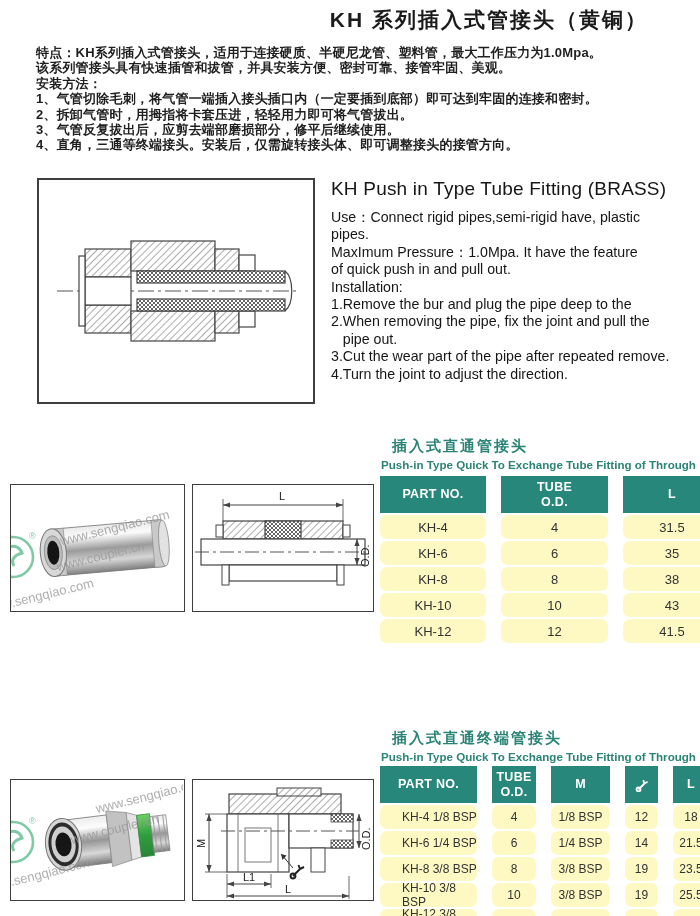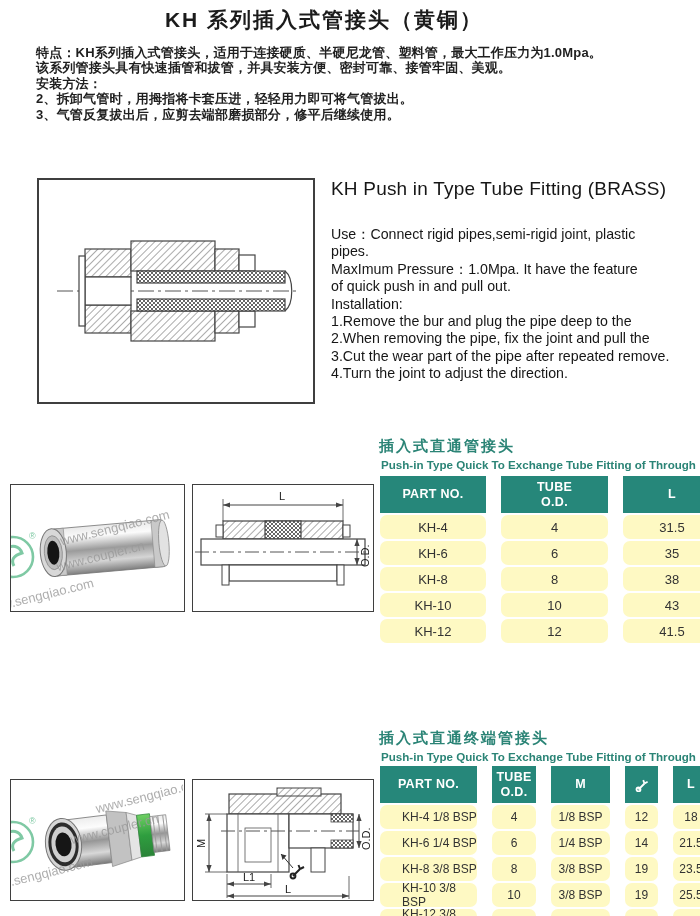--- a/index.html
+++ b/index.html
@@ -2,34 +2,34 @@
 <html><head>
 <meta charset="utf-8">
 <style>
   * { margin:0; padding:0; box-sizing:border-box; }
   html,body { background:#ffffff; }
   body {
     width:700px; height:916px; position:relative; overflow:hidden;
     font-family:"Liberation Sans","DejaVu Sans",sans-serif; color:#222;
   }
   .page-title {
-    position:absolute; top:6px; left:0; width:648px; text-align:center;
+    position:absolute; top:6px; left:0; width:648px; text-align:right;
     font-size:21px; font-weight:700; letter-spacing:2px; color:#1b1b1b;
   }
   .cn-block { position:absolute; left:36px; top:45px; width:660px; }
   .cn-line {
     font-size:13px; font-weight:700; line-height:15.4px; color:#1f1f1f;
     white-space:nowrap; letter-spacing:0.2px;
   }
   .box { position:absolute; border:2px solid #3f3f3f; background:#fff; overflow:hidden; }
   .top-drawing-box { left:37px; top:178px; width:278px; height:226px; }
   .en-block { position:absolute; left:331px; top:178px; width:366px; }
-  .en-title { font-size:19px; color:#161616; margin-bottom:26px; letter-spacing:0.2px; }
+  .en-title { font-size:19px; color:#161616; margin-bottom:9px; letter-spacing:0.2px; }
   .en-line { font-size:14.2px; line-height:17.4px; color:#161616; white-space:pre; }
-  .sec-title-cn { position:absolute; left:379px; font-size:15px; font-weight:700; color:#2B8476; letter-spacing:2px; }
+  .sec-title-cn { position:absolute; left:392px; font-size:15px; font-weight:700; color:#2B8476; letter-spacing:2px; }
   .sec-title-en { position:absolute; left:381px; font-size:11.6px; font-weight:700; color:#2B8476; }
   .t1-cn { top:437px; } .t1-en { top:458px; }
   .t2-cn { top:729px; } .t2-en { top:750px; }
   .tbl { position:absolute; left:380px; width:317px; }
   .tbl1 { top:476px; } .tbl2 { top:766px; }
   .tr { display:grid; column-gap:15px; margin-bottom:2px; }
   .tbl1 .tr { grid-template-columns:106px 107px 98px; }
   .tbl2 .tr { grid-template-columns:97px 44px 59px 33px 36px 36px; }
   .th {
     height:37px; background:#26877A; color:#fff; font-weight:700; font-size:12.5px;
@@ -51,22 +51,24 @@
 </style>
 </head>
 <body>
 
 <div class="page-title">KH 系列插入式管接头（黄铜）</div>
 
 <div class="cn-block">
   <div class="cn-line">特点：KH系列插入式管接头，适用于连接硬质、半硬尼龙管、塑料管，最大工作压力为1.0Mpa。</div>
   <div class="cn-line">该系列管接头具有快速插管和拔管，并具安装方便、密封可靠、接管牢固、美观。</div>
   <div class="cn-line">安装方法：</div>
+  <div class="cn-line">1、气管切除毛刺，将气管一端插入接头插口内（一定要插到底部）即可达到牢固的连接和密封。</div>
   <div class="cn-line">2、拆卸气管时，用拇指将卡套压进，轻轻用力即可将气管拔出。</div>
   <div class="cn-line">3、气管反复拔出后，应剪去端部磨损部分，修平后继续使用。</div>
+  <div class="cn-line">4、直角，三通等终端接头。安装后，仅需旋转接头体、即可调整接头的接管方向。</div>
 </div>
 
 <div class="box top-drawing-box">
   <svg width="274" height="222" viewBox="0 0 274 222">
     <defs>
       <pattern id="hA" width="5" height="5" patternUnits="userSpaceOnUse" patternTransform="rotate(45)">
         <rect width="5" height="5" fill="#fff"></rect>
           <line x1="0" y1="0" x2="0" y2="5" stroke="#666" stroke-width="1.1"></line>
       </pattern>
       <pattern id="cA" width="4" height="4" patternUnits="userSpaceOnUse">
@@ -90,27 +92,28 @@
     <rect x="200" y="131" width="16" height="16" fill="#fff" stroke="#444" stroke-width="1.2"></rect>
 
     <rect x="98" y="91" width="148" height="12" fill="url(#cA)" stroke="#444" stroke-width="1.2"></rect>
     <rect x="98" y="119" width="148" height="12" fill="url(#cA)" stroke="#444" stroke-width="1.2"></rect>
     <path d="M246,91 c9,7 9,33 0,40" fill="none" stroke="#444" stroke-width="1.2"></path>
   </svg>
 </div>
 
 <div class="en-block">
   <div class="en-title">KH Push in Type Tube Fitting (BRASS)</div>
-  <div class="en-line">Use：Connect rigid pipes,semi-rigid joint, plastic</div>
+  <div class="en-line">Use：Connect rigid pipes,semi-rigid have, plastic</div>
   <div class="en-line">pipes.</div>
   <div class="en-line">MaxImum Pressure：1.0Mpa. It have the feature</div>
   <div class="en-line">of quick push in and pull out.</div>
   <div class="en-line">Installation:</div>
   <div class="en-line">1.Remove the bur and plug the pipe deep to the</div>
   <div class="en-line">2.When removing the pipe, fix the joint and pull the</div>
+  <div class="en-line">   pipe out.</div>
   <div class="en-line">3.Cut the wear part of the pipe after repeated remove.</div>
   <div class="en-line">4.Turn the joint to adjust the direction.</div>
 </div>
 
 <div class="sec-title-cn t1-cn">插入式直通管接头</div>
 <div class="sec-title-en t1-en">Push-in Type Quick To Exchange Tube Fitting of Through</div>
 
 <div class="box photo-box p1">
   <svg width="172" height="125" viewBox="0 0 172 125">
     <defs>

